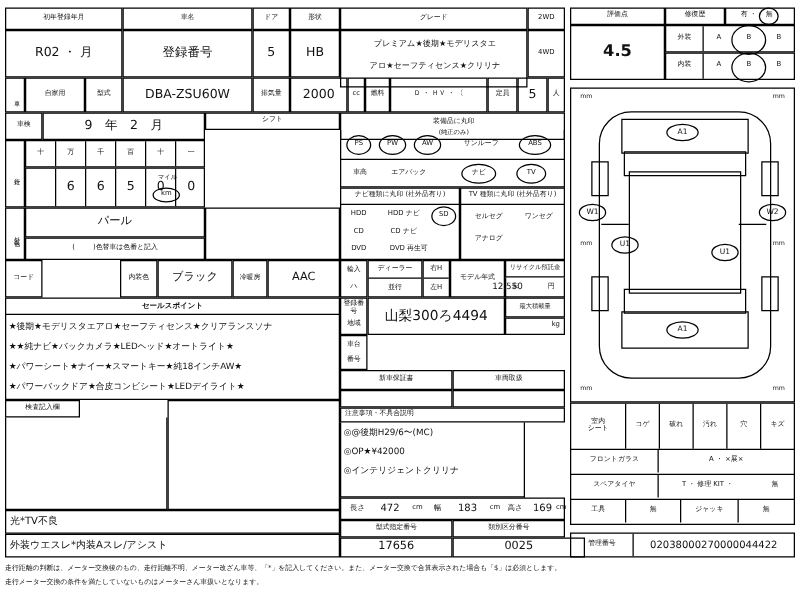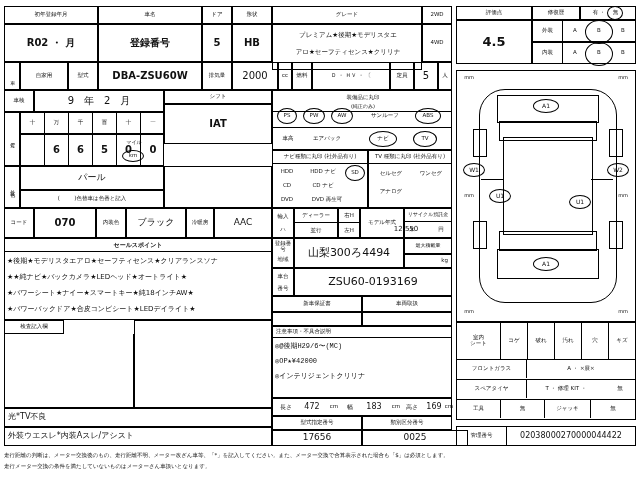--- a/index.html
+++ b/index.html
@@ -10,21 +10,21 @@
     font-size:8px;
     color:#111;
     overflow:hidden;
   }
   .sheet{position:relative;width:640px;height:480px;box-sizing:border-box;}
   .bx{position:absolute;box-sizing:border-box;border:1px solid #000;}
   .lbl{position:absolute;box-sizing:border-box;display:flex;align-items:center;justify-content:center;text-align:center;line-height:1.05;}
   .small{font-size:6.5px;}
   .xs{font-size:5.5px;}
   .big{font-size:13px;font-weight:bold;}
-  .mid{font-size:10px;font-weight:bold;}
+  .mid{font-size:10px;font-weight:normal;}
   .vert{writing-mode:vertical-rl;text-orientation:upright;letter-spacing:1px;}
   .circ{border-radius:50%;border:1.4px solid #000;display:flex;align-items:center;justify-content:center;}
   .ell{border-radius:50%;border:1.3px solid #000;display:flex;align-items:center;justify-content:center;position:absolute;}
   .lineh{position:absolute;background:#000;height:1px;}
 </style>
 </head>
 <body>
 
 <div class="sheet">
 
@@ -102,21 +102,20 @@
     <div class="lbl xs" style="left:0px;top:0;width:24px;height:30px;border-right:1px solid #000;"></div>
     <div class="lbl mid" style="left:24px;top:0;width:24px;height:30px;border-right:1px solid #000;">6</div>
     <div class="lbl mid" style="left:48px;top:0;width:24px;height:30px;border-right:1px solid #000;">6</div>
     <div class="lbl mid" style="left:72px;top:0;width:24px;height:30px;border-right:1px solid #000;">5</div>
     <div class="lbl mid" style="left:96px;top:0;width:24px;height:30px;border-right:1px solid #000;">0</div>
     <div class="lbl mid" style="left:120px;top:0;width:24px;height:30px;">0</div>
   </div>
   <div class="lbl xs" style="left:122px;top:150px;width:22px;height:12px;border:1.2px solid #000;border-radius:50%;">km</div>
   <div class="lbl xs" style="left:122px;top:138px;width:24px;height:10px;font-size:5px;">マイル</div>
 
-  <div class="bx lbl mid" style="left:164px;top:104px;width:108px;height:40px;">IAT</div>
 
   <div class="bx" style="left:272px;top:90px;width:180px;height:22px;">
     <div class="lbl xs" style="left:0;top:1px;width:180px;height:12px;">装備品に丸印</div>
     <div class="lbl xs" style="left:0;top:11px;width:180px;height:10px;font-size:5px;">(純正のみ)</div>
   </div>
 
   <div class="bx" style="left:272px;top:104px;width:180px;height:24px;border-top:none;">
     <div class="lbl xs circ" style="left:4px;top:4px;width:20px;height:16px;">PS</div>
     <div class="lbl xs circ" style="left:30px;top:4px;width:22px;height:16px;">PW</div>
     <div class="lbl xs circ" style="left:58px;top:4px;width:22px;height:16px;">AW</div>
@@ -149,21 +148,20 @@
     <div class="lbl xs" style="left:2px;top:22px;width:40px;height:12px;">アナログ</div>
     <div class="lbl xs" style="left:42px;top:4px;width:40px;height:12px;">ワンセグ</div>
   </div>
 
   <div class="bx lbl xs vert" style="left:4px;top:166px;width:16px;height:42px;font-size:5px;">外装色</div>
   <div class="bx lbl" style="left:20px;top:166px;width:144px;height:24px;font-size:9px;">パール</div>
   <div class="bx lbl xs" style="left:20px;top:190px;width:144px;height:18px;font-size:5.5px;">( 　　 )色替車は色番と記入</div>
   <div class="bx" style="left:164px;top:166px;width:108px;height:42px;"></div>
 
   <div class="bx lbl xs" style="left:4px;top:208px;width:30px;height:30px;font-size:5.5px;">コード</div>
-  <div class="bx lbl mid" style="left:34px;top:208px;width:62px;height:30px;">070</div>
   <div class="bx lbl xs" style="left:96px;top:208px;width:30px;height:30px;">内装色</div>
   <div class="bx lbl" style="left:126px;top:208px;width:60px;height:30px;font-size:9px;">ブラック</div>
   <div class="bx lbl xs" style="left:186px;top:208px;width:28px;height:30px;font-size:5.5px;">冷暖房</div>
   <div class="bx lbl" style="left:214px;top:208px;width:58px;height:30px;font-size:9px;">AAC</div>
 
   <div class="bx" style="left:272px;top:208px;width:22px;height:30px;">
     <div class="lbl xs" style="left:0;top:2px;width:20px;height:12px;font-size:5.5px;">輪入</div>
     <div class="lbl xs" style="left:0;top:15px;width:20px;height:12px;font-size:5.5px;">ハ</div>
   </div>
   <div class="bx" style="left:294px;top:208px;width:44px;height:30px;">
@@ -189,41 +187,40 @@
   <div class="bx lbl" style="left:294px;top:238px;width:110px;height:30px;font-size:11px;">山梨300ろ4494</div>
   <div class="bx lbl xs" style="left:404px;top:238px;width:48px;height:16px;font-size:5px;">最大積載量</div>
   <div class="bx lbl xs" style="left:404px;top:254px;width:48px;height:14px;">
     <span style="position:absolute;right:3px;">kg</span>
   </div>
 
   <div class="bx" style="left:272px;top:268px;width:22px;height:28px;">
     <div class="lbl xs" style="left:0;top:2px;width:20px;height:12px;font-size:5.5px;">車台</div>
     <div class="lbl xs" style="left:0;top:14px;width:20px;height:12px;font-size:5.5px;">番号</div>
   </div>
-  <div class="bx lbl" style="left:294px;top:268px;width:158px;height:28px;font-size:11px;">ZSU60-0193169</div>
 
   <div class="bx lbl xs" style="left:4px;top:238px;width:268px;height:14px;font-size:6px;font-weight:bold;">セールスポイント</div>
   <div class="bx" style="left:4px;top:252px;width:268px;height:68px;border-top:none;">
     <div class="lbl xs" style="left:2px;top:18px;width:264px;height:15px;font-size:7px;justify-content:flex-start;">★★純ナビ★バックカメラ★LEDヘッド★オートライト★</div>
     <div class="lbl xs" style="left:2px;top:2px;width:264px;height:15px;font-size:7px;justify-content:flex-start;">★後期★モデリスタエアロ★セーフティセンス★クリアランスソナ</div>
     <div class="lbl xs" style="left:2px;top:34px;width:264px;height:15px;font-size:7px;justify-content:flex-start;">★パワーシート★ナイー★スマートキー★純18インチAW★</div>
     <div class="lbl xs" style="left:2px;top:50px;width:264px;height:15px;font-size:7px;justify-content:flex-start;">★パワーバックドア★合皮コンビシート★LEDデイライト★</div>
   </div>
 
   <div class="bx lbl xs" style="left:4px;top:320px;width:60px;height:14px;font-size:5.5px;">検査記入欄</div>
   <div class="bx" style="left:4px;top:334px;width:130px;height:74px;border-top:none;"></div>
   <div class="bx" style="left:134px;top:320px;width:138px;height:88px;"></div>
 
   <div class="bx lbl xs" style="left:272px;top:296px;width:90px;height:16px;font-size:5.5px;">新車保証書</div>
   <div class="bx lbl xs" style="left:362px;top:296px;width:90px;height:16px;font-size:5.5px;">車両取扱</div>
   <div class="bx" style="left:272px;top:312px;width:90px;height:14px;"></div>
   <div class="bx" style="left:362px;top:312px;width:90px;height:14px;"></div>
 
   <div class="bx lbl xs" style="left:272px;top:326px;width:180px;height:12px;font-size:5.5px;justify-content:flex-start;padding-left:3px;">注意事項・不具合説明</div>
-  <div class="bx" style="left:272px;top:338px;width:180px;height:60px;border-top:none;font-family:Liberation Mono, monospace;">
+  <div class="bx" style="left:272px;top:338px;width:148px;height:60px;border-top:none;">
     <div class="lbl xs" style="left:2px;top:2px;width:176px;height:14px;font-size:7px;justify-content:flex-start;">◎@後期H29/6〜(MC)</div>
     <div class="lbl xs" style="left:2px;top:17px;width:176px;height:14px;font-size:7px;justify-content:flex-start;">◎OP★¥42000</div>
     <div class="lbl xs" style="left:2px;top:32px;width:176px;height:14px;font-size:7px;justify-content:flex-start;">◎インテリジェントクリリナ</div>
   </div>
 
   <div class="bx" style="left:272px;top:398px;width:180px;height:18px;">
     <div class="lbl xs" style="left:2px;top:0;width:22px;height:16px;font-size:6px;">長さ</div>
     <div class="lbl xs" style="left:24px;top:0;width:30px;height:16px;font-size:8px;">472</div>
     <div class="lbl xs" style="left:54px;top:0;width:14px;height:16px;font-size:5.5px;">cm</div>
     <div class="lbl xs" style="left:68px;top:0;width:18px;height:16px;font-size:6px;">幅</div>

